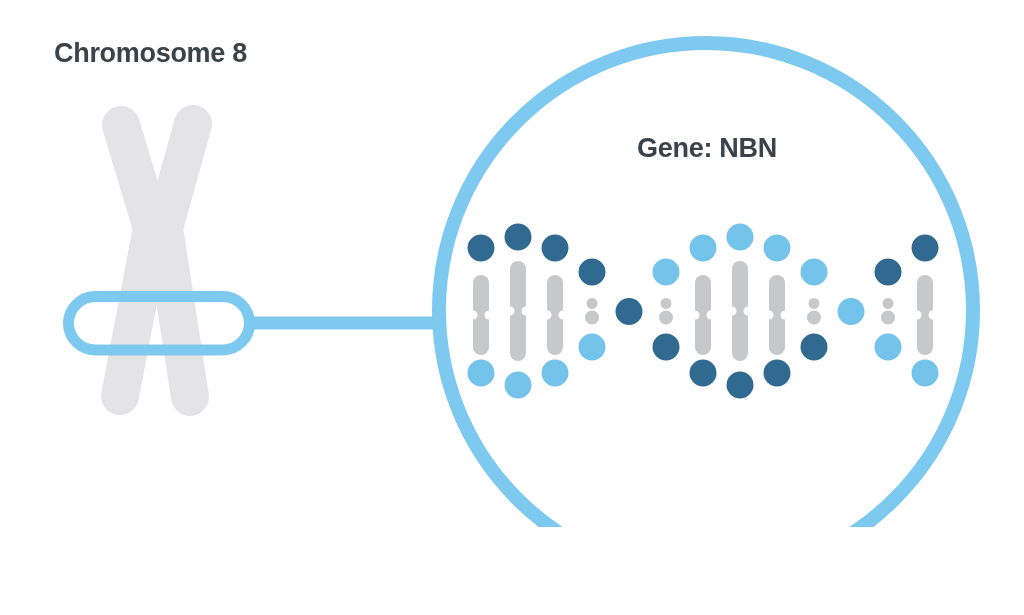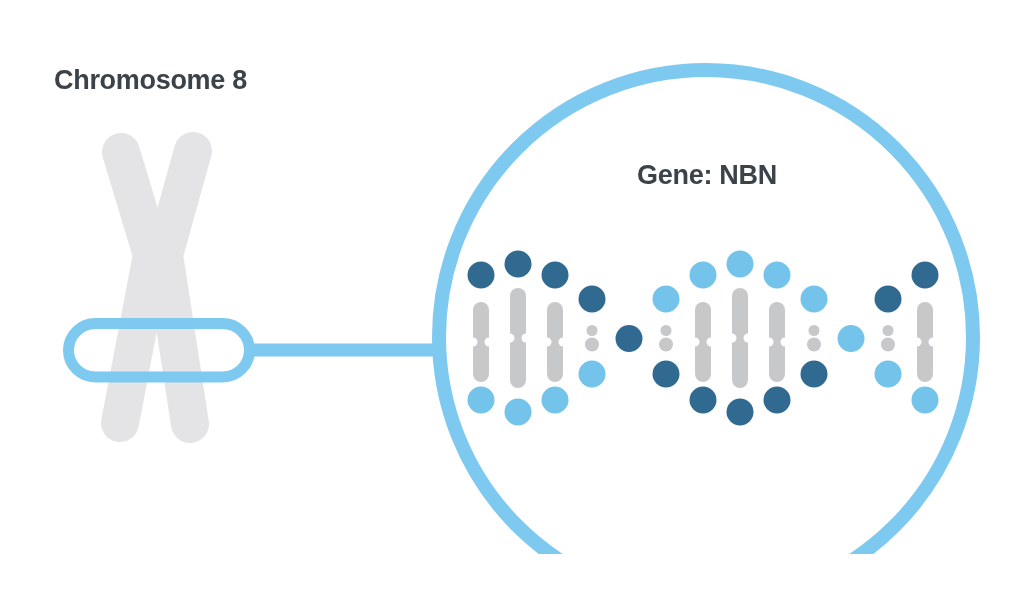--- a/index.html
+++ b/index.html
@@ -7,21 +7,20 @@
     padding: 0;
     background: #ffffff;
   }
   .stage {
     position: relative;
     width: 1024px;
     height: 527px;
     background: var(--background, #ffffff);
     overflow: hidden;
     font-family: "Liberation Sans", "DejaVu Sans", sans-serif;
-    margin-top: 27px;
   }
   svg { display: block; }
   text {
     fill: var(--text-dark, #3b4249);
     font-family: "Liberation Sans", "DejaVu Sans", sans-serif;
     font-weight: 700;
     letter-spacing: -0.3px;
   }
   [data-name="chromosome-chromatid-left"],
   [data-name="chromosome-chromatid-right"] {

